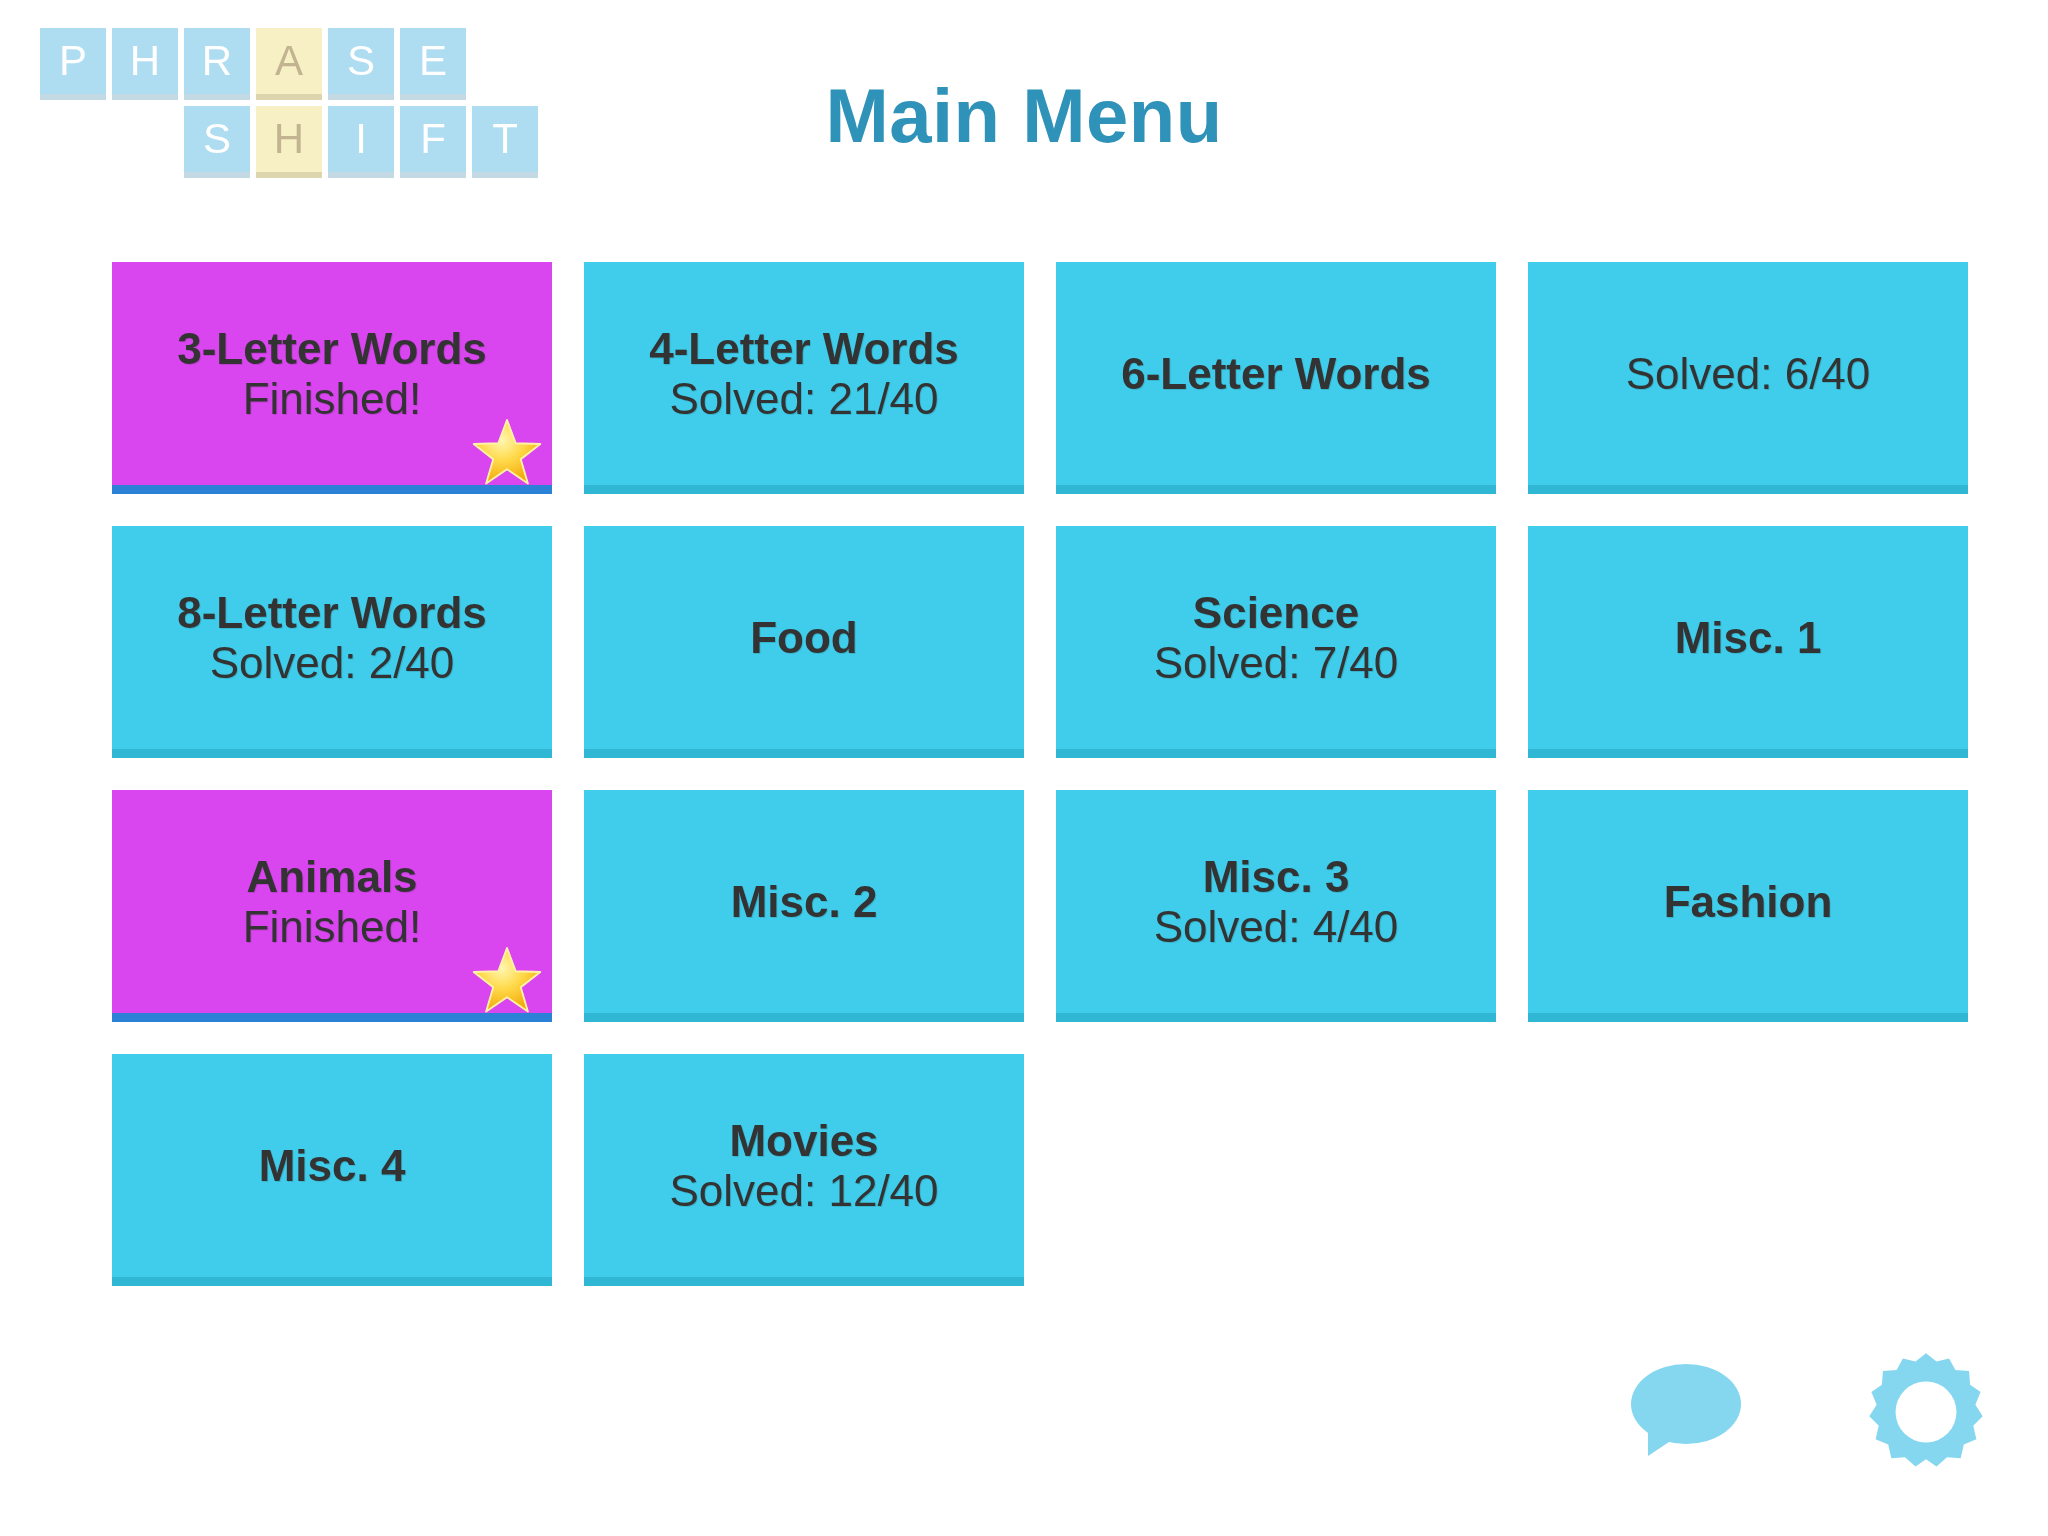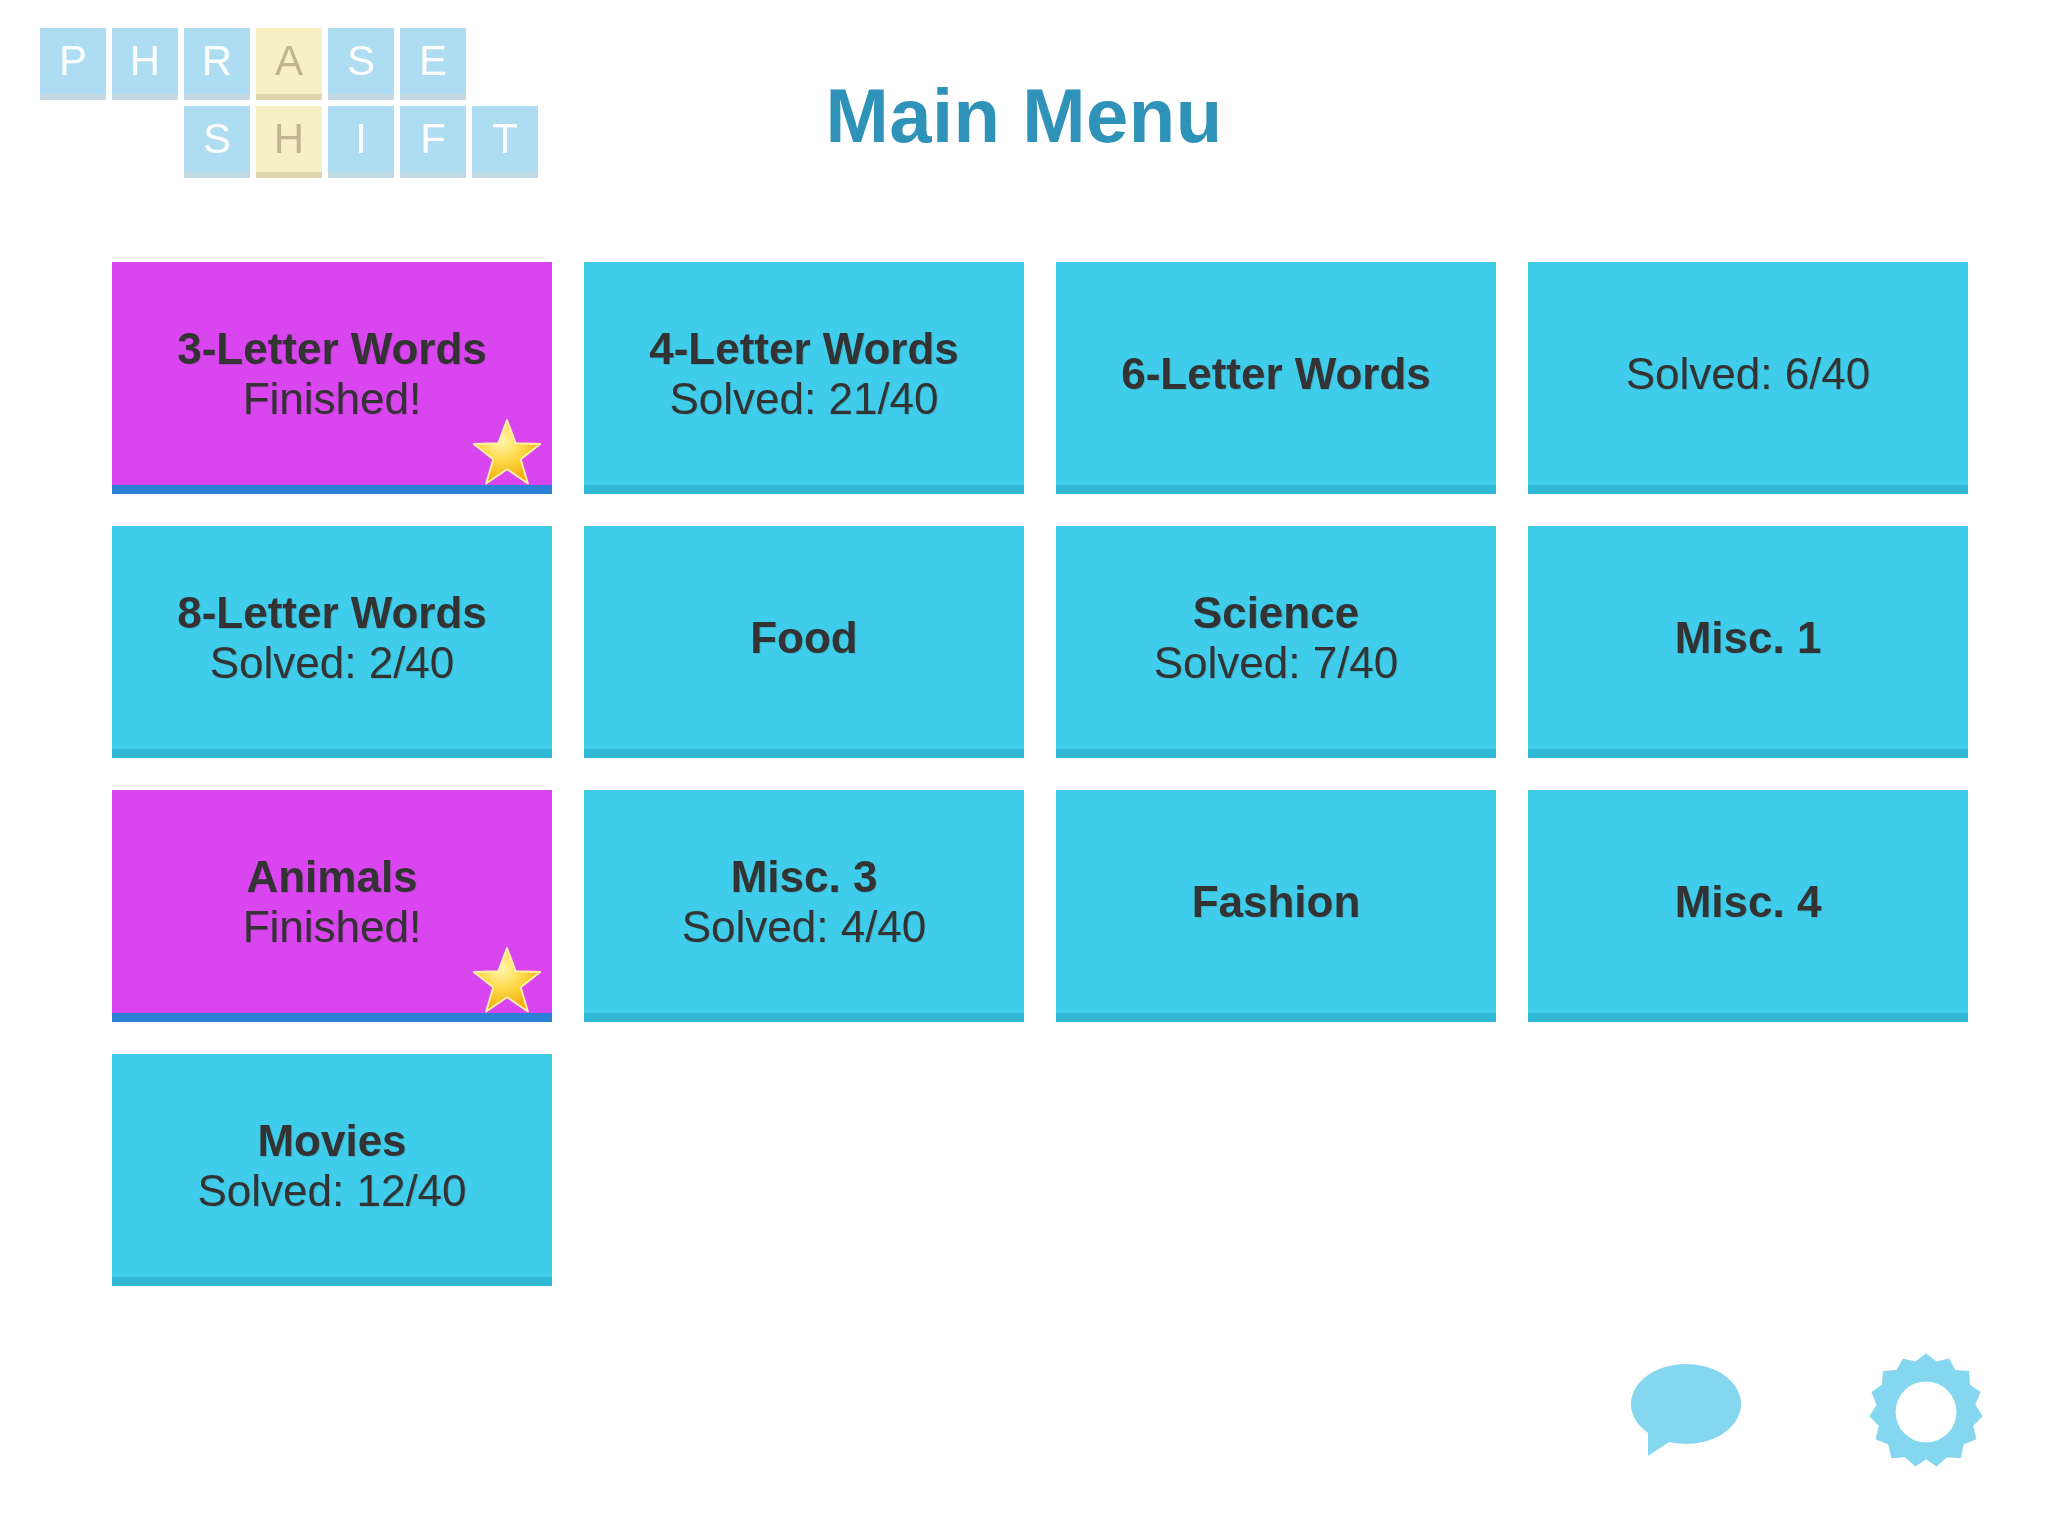--- a/index.html
+++ b/index.html
@@ -241,20 +241,25 @@
         <div class="star-badge"><svg viewBox="0 0 100 100" width="74" height="74" aria-hidden="true">
             <defs>
               <radialGradient id="sg10" cx="42%" cy="32%" r="72%">
                 <stop offset="0%" stop-color="#fff6b0"></stop>
                 <stop offset="45%" stop-color="#ffd94a"></stop>
                 <stop offset="100%" stop-color="#f0a400"></stop>
               </radialGradient>
             </defs>
             <polygon points="50,4 61.8,35.5 95,36.5 68.6,57.2 78.2,90 50,70.5 21.8,90 31.4,57.2 5,36.5 38.2,35.5" fill="url(#sg10)" stroke="#fff3a8" stroke-width="2.5" stroke-linejoin="round"></polygon>
           </svg></div>
+      </div>
+      <div class="menu-tile cyan">
+        <div class="tile-body">
+          <div class="tile-label">Misc. 2</div>
+        </div>
       </div>
       <div class="menu-tile cyan">
         <div class="tile-body">
           <div class="tile-label">Misc. 3</div>
           <div class="tile-sub">Solved: 4/40</div>
         </div>
       </div>
       <div class="menu-tile cyan">
         <div class="tile-body">
           <div class="tile-label">Fashion</div>

